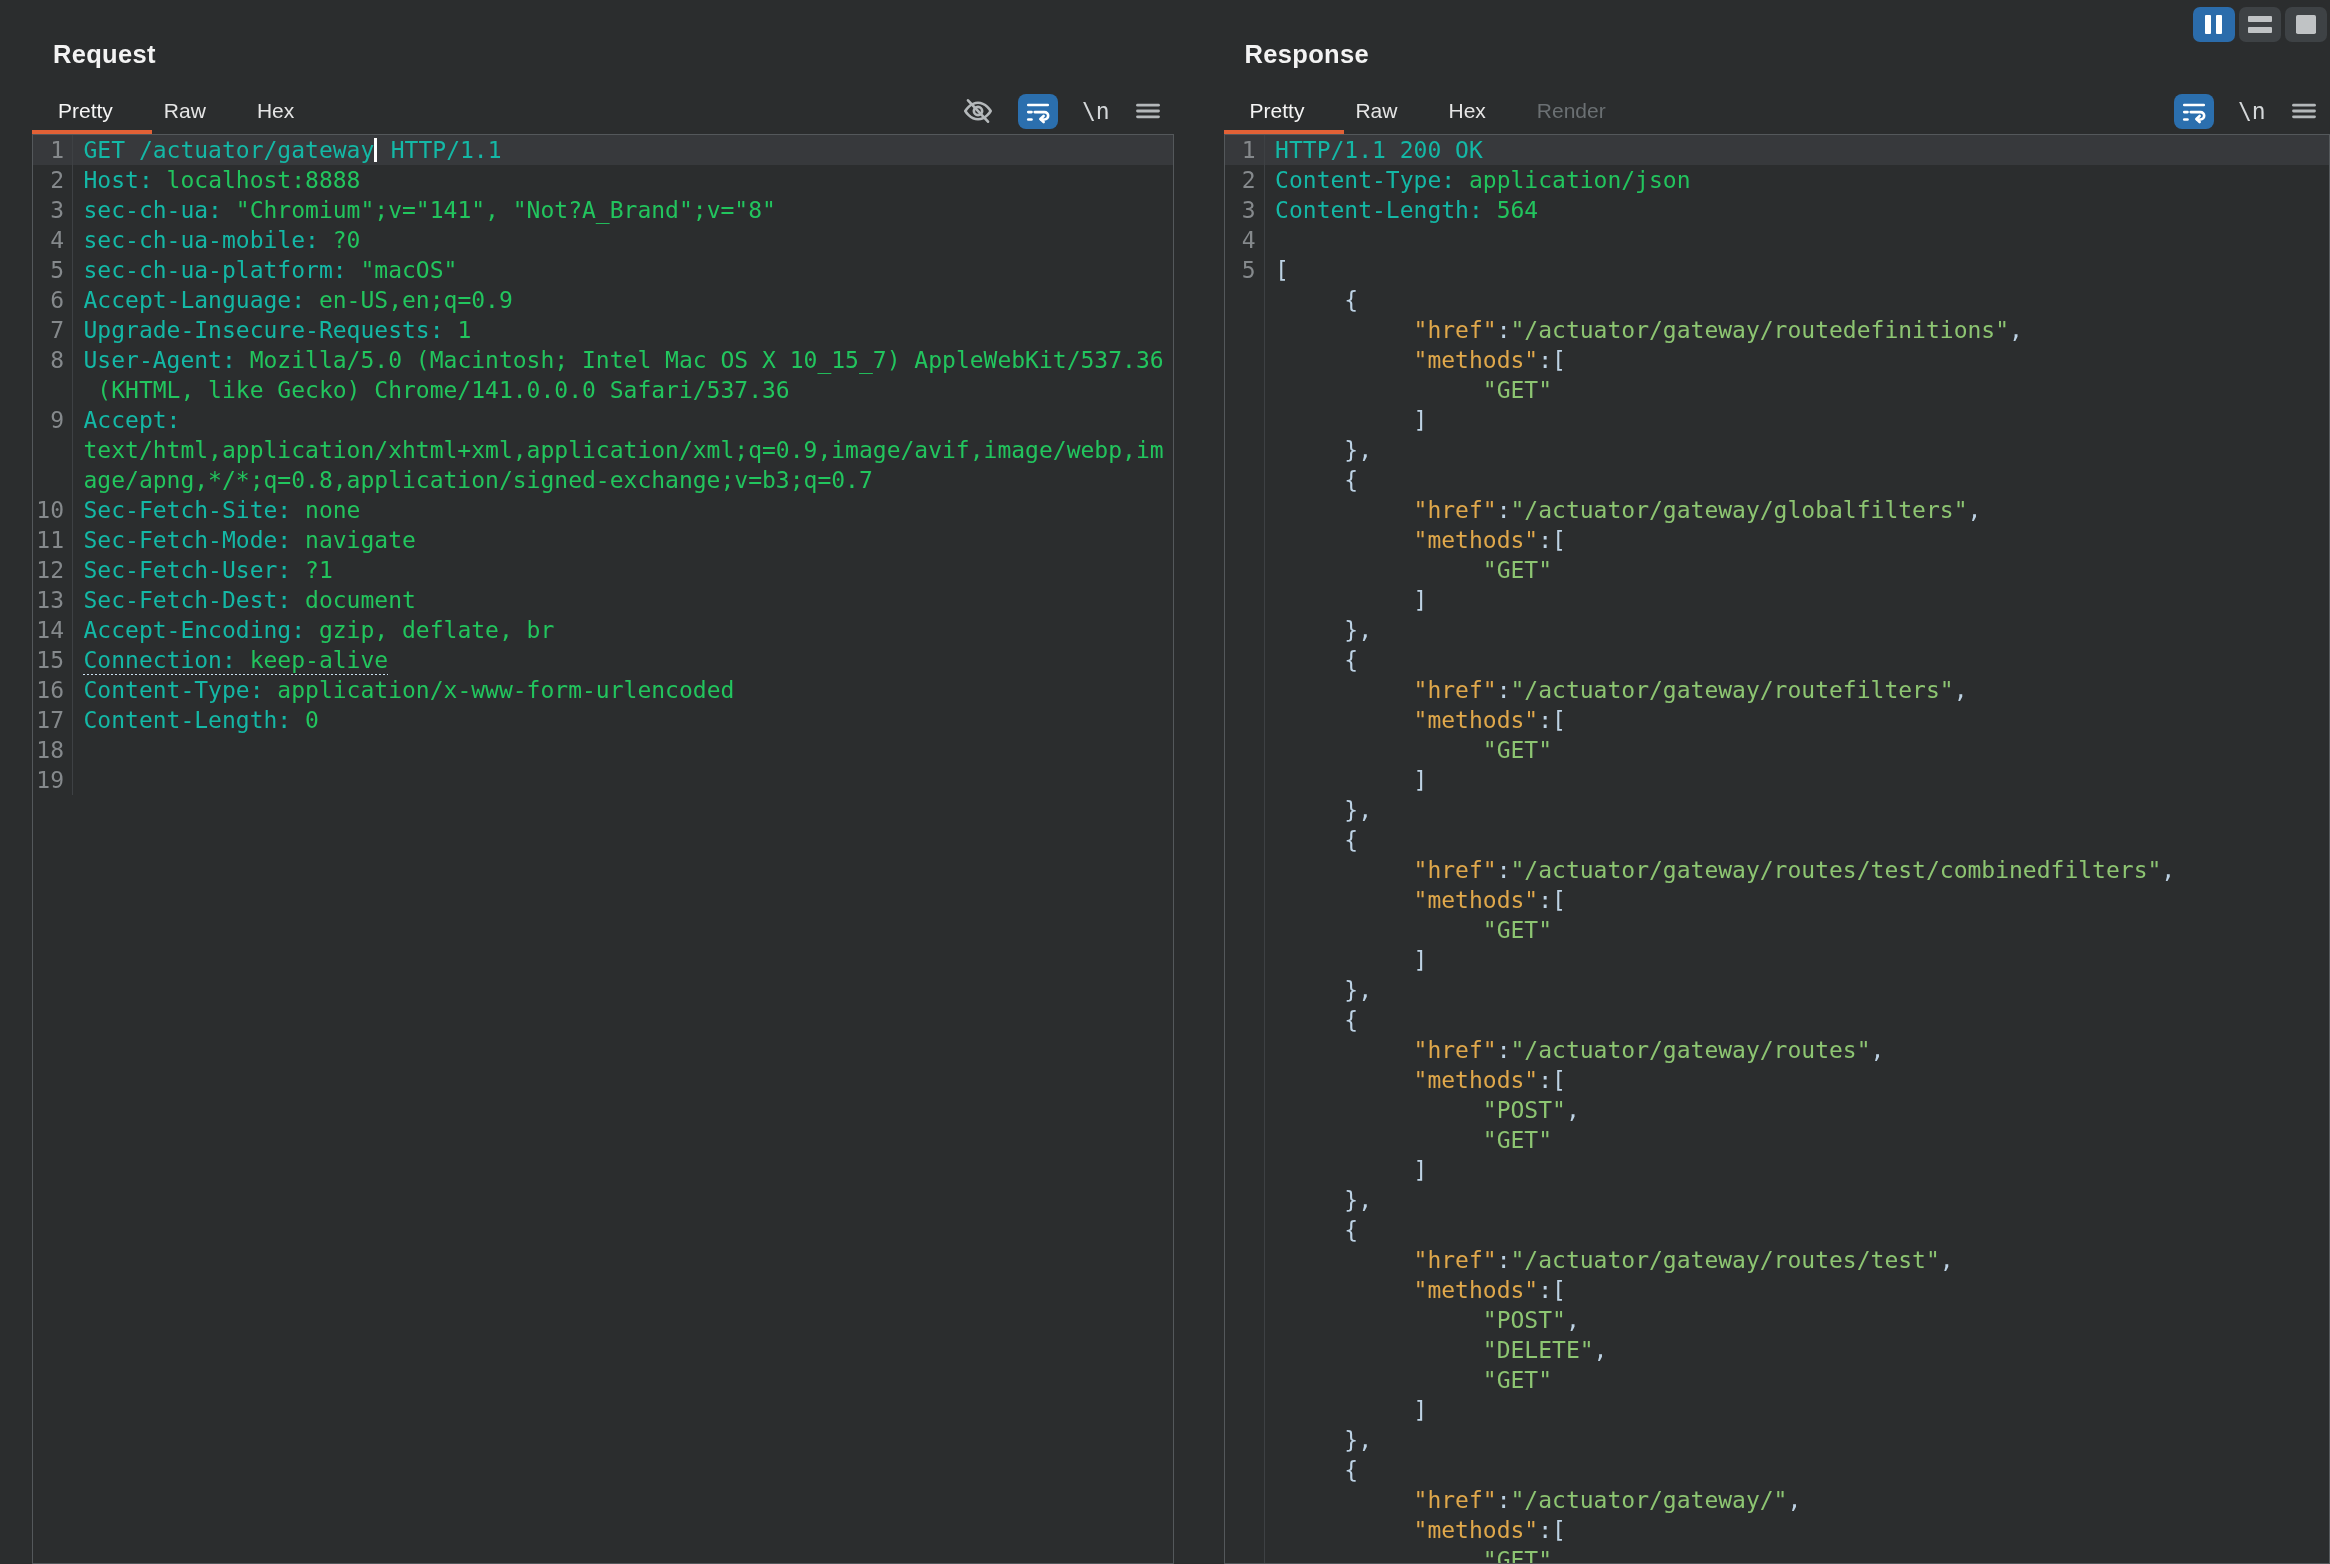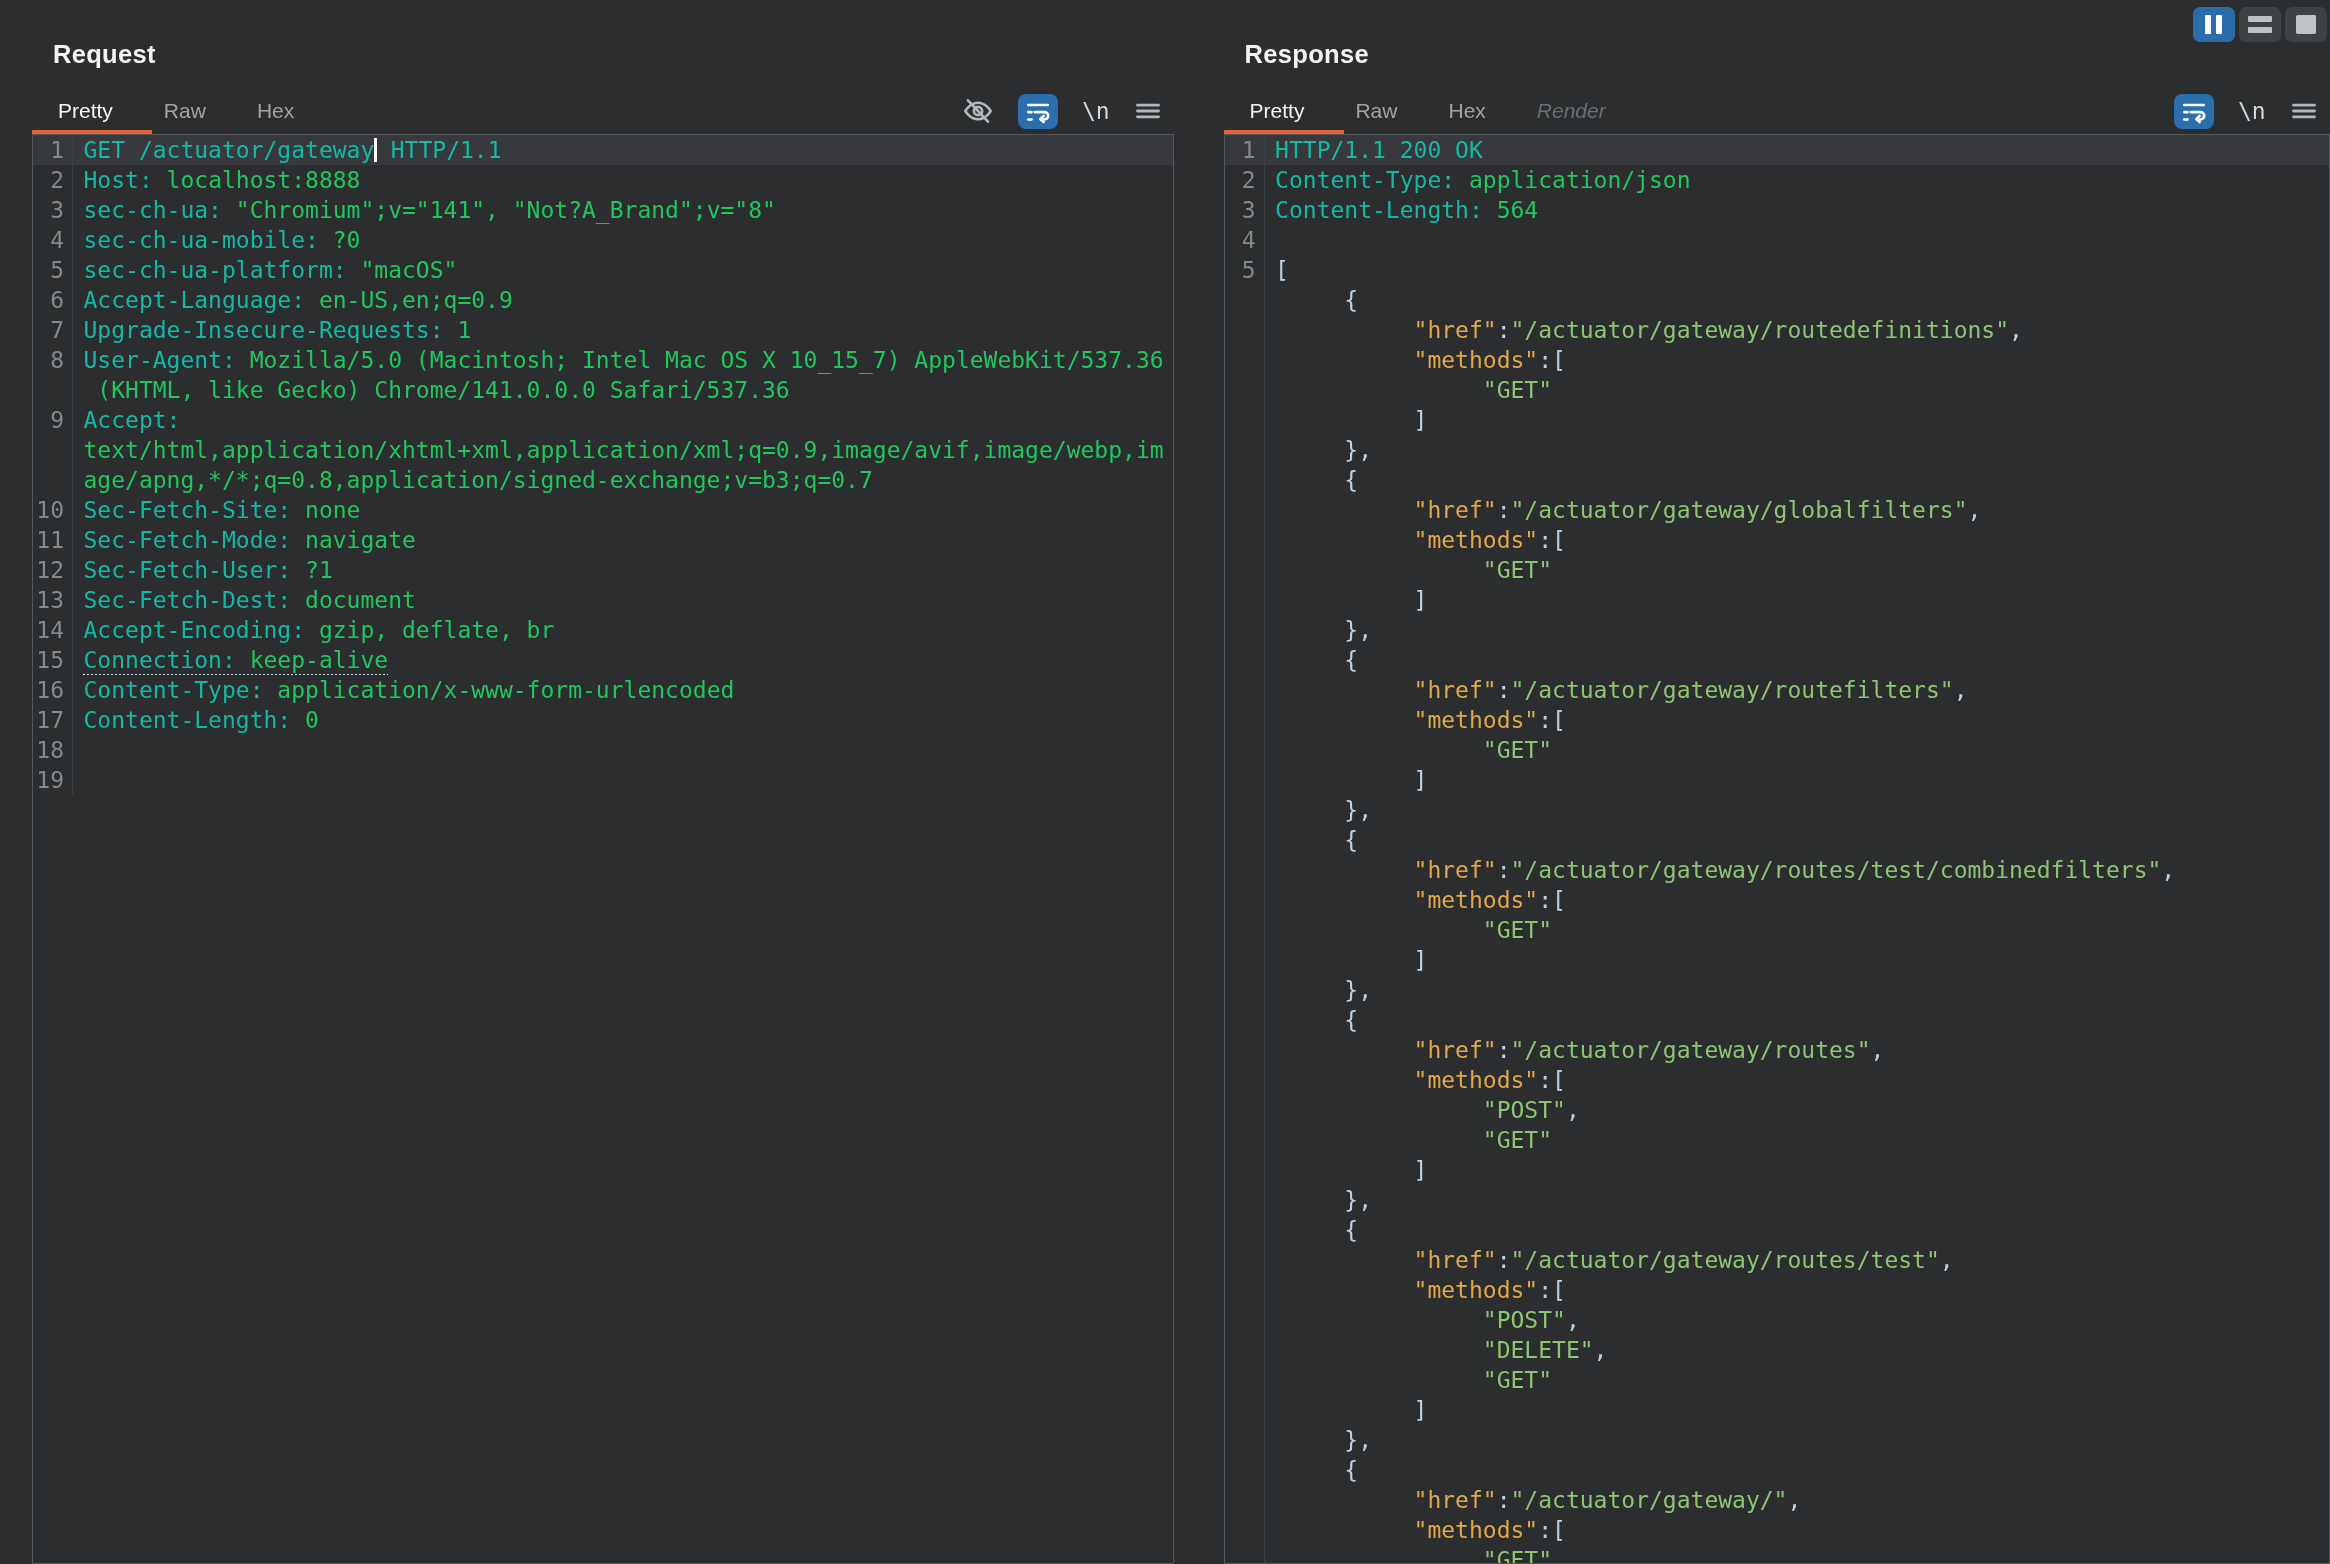--- a/index.html
+++ b/index.html
@@ -19,23 +19,23 @@
   .panel-header { height:134px; position:relative; flex:none; }
   .panel-title {
     margin:0; padding:40px 0 0 21px;
     font-size:25.5px; font-weight:bold; color:#f3f3f3; letter-spacing:0.3px;
   }
   .tabbar {
     position:absolute; left:0; right:0; bottom:0; height:46px;
     display:flex; align-items:center;
   }
   .tabs { display:flex; gap:51px; padding-left:26px; font-size:21px; }
-  .tab { color:#a3a3a3; cursor:default; }
+  .tab { color:#e5e5e5; cursor:default; }
   .tab.active { color:#f5f5f5; }
-  .tab.disabled { color:#6b7073;font-style:italic; }
+  .tab.disabled { color:#6b7073; }
   .tab-underline {
     position:absolute; left:0; bottom:0; width:120px; height:4.4px;
     background:#e26136;
   }
   .tab-icons {
     margin-left:auto; display:flex; align-items:center; gap:24px;
     padding-right:12.3px;
   }
   .icon-btn { display:flex; align-items:center; justify-content:center; }
   .wrap-btn {

